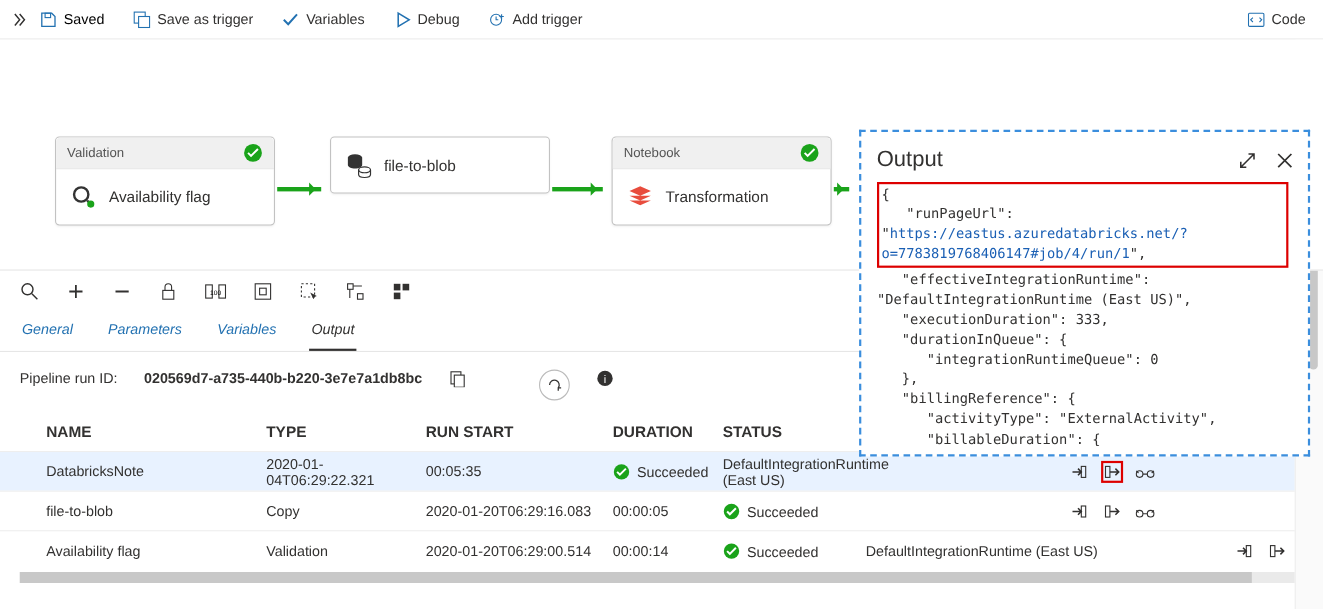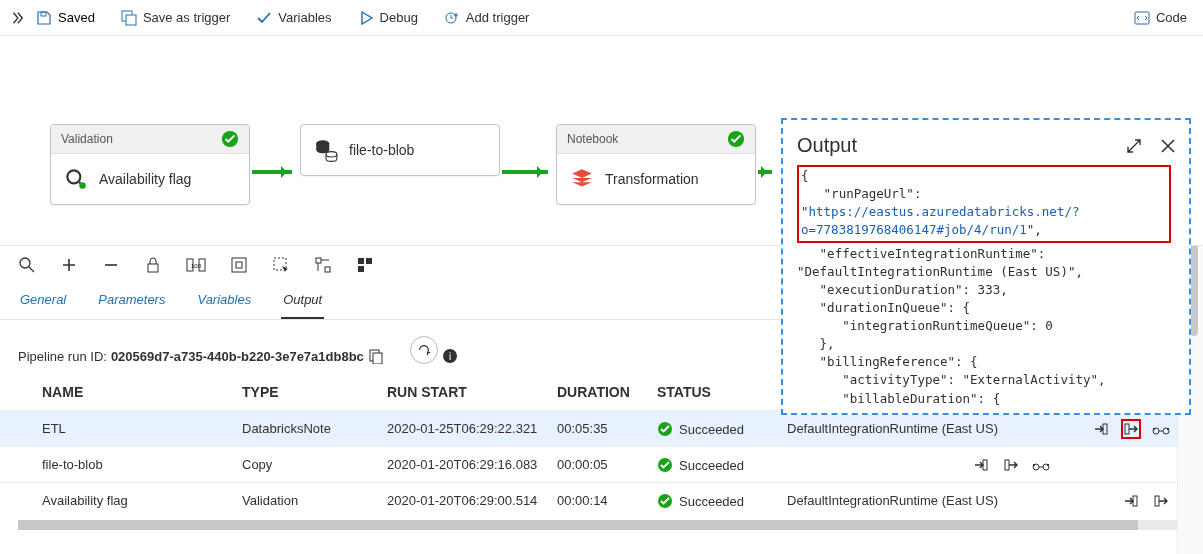--- a/index.html
+++ b/index.html
@@ -26,21 +26,21 @@
   .json-box { font-family: Consolas, monospace; font-size:12.5px; line-height:1.45; white-space:pre-wrap; max-height:240px; overflow:auto; padding-right:6px; }
   .json-box .redbox { border:2px solid #d00; padding:0 2px 1px 2px; display:block; margin-bottom:2px;}
   .json-box a { color:#1a5fb4; }
   
   .canvas-tools { display:flex; align-items:center; gap:24px; padding:10px 18px 4px; }
   .canvas-tools svg { cursor:pointer; }
   .tabs { display:flex; gap:28px; padding:6px 18px 0; border-bottom:1px solid #e6e6e6;font-style:italic; }
   .tab { padding:8px 2px 10px; color:#2271b1; cursor:pointer; }
   .tab.active { color:#323130; border-bottom:2px solid #323130; font-weight:400; }
   
-  .run-row { display:flex; align-items:flex-end; gap:4px; padding:16px 18px 10px; }
+  .run-row { display:flex; align-items:flex-start; gap:24px; padding:16px 18px 10px; }
   .run-row .lbl { color:#323130; }
   .run-row .id { font-weight:700; }
   .run-row .rndbtn { width:28px; height:28px; border:1px solid #bbb; border-radius:50%; display:flex; align-items:center; justify-content:center; cursor:pointer; }
   
   .tbl { width:100%; padding:0 0 0 0; }
   .tbl .thead, .tbl .trow { display:grid; grid-template-columns: 24px 200px 145px 170px 100px 130px 270px 120px; align-items:center; padding:0 18px; }
   .tbl .thead { font-size:14px; font-weight:600; color:#323130; text-transform:uppercase; height:36px; }
   .tbl .trow { height:36px; border-top:1px solid #eee; }
   .tbl .trow.sel { background:#e8f2ff; }
   .status-cell { display:flex; align-items:flex-end; gap:6px; }
@@ -255,23 +255,22 @@
     <span>Type</span>
     <span>Run Start</span>
     <span>Duration</span>
     <span>Status</span>
     <span></span>
       <span></span>
   </div>
   <div id="tbody">
       <div class="trow sel">
     <span></span>
-    <span>ETL</span>
     <span>DatabricksNote</span>
-    <span>2020-01-25T06:29:22.321</span>
+    <span>2020-01-04T06:29:22.321</span>
     <span>00:05:35</span>
     <span class="status-cell">
       <svg width="16" height="16" viewBox="0 0 16 16">
             <circle cx="8" cy="8" r="7" fill="#1aa31a"></circle>
             <path d="M4 8l2.5 2.5L12 5" stroke="#fff" stroke-width="1.8" fill="none"></path>
           </svg>
       Succeeded
     </span>
     <span>DefaultIntegrationRuntime (East US)</span>
     <span class="row-icons">

